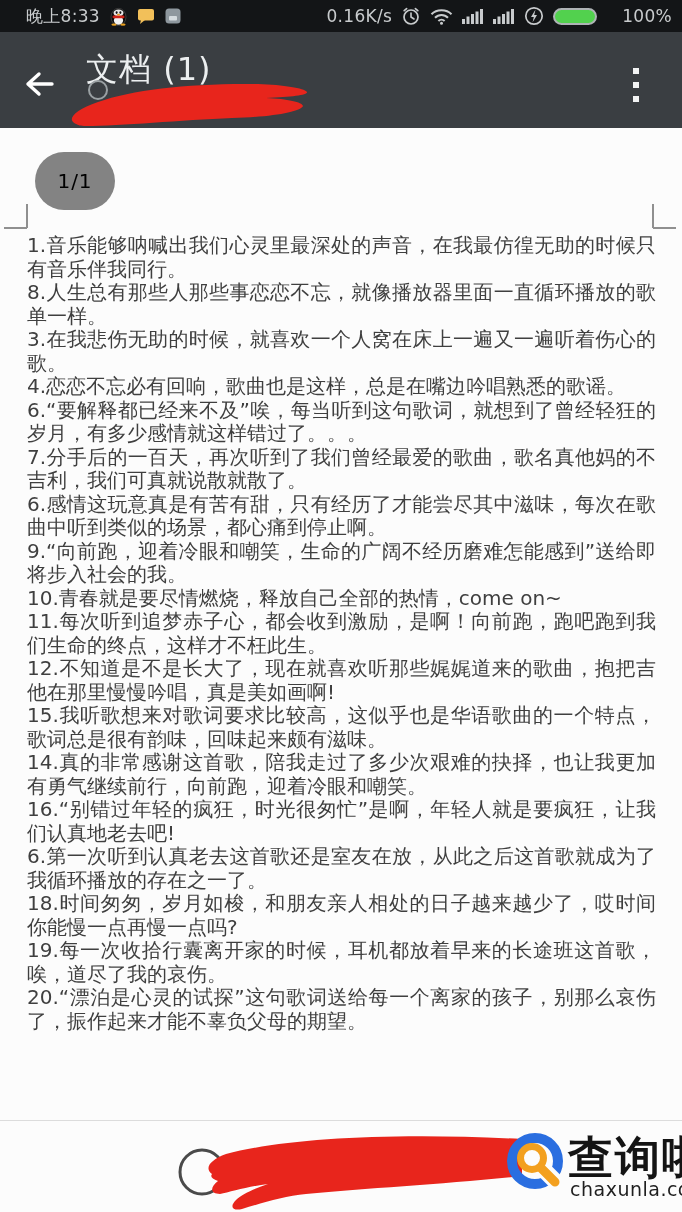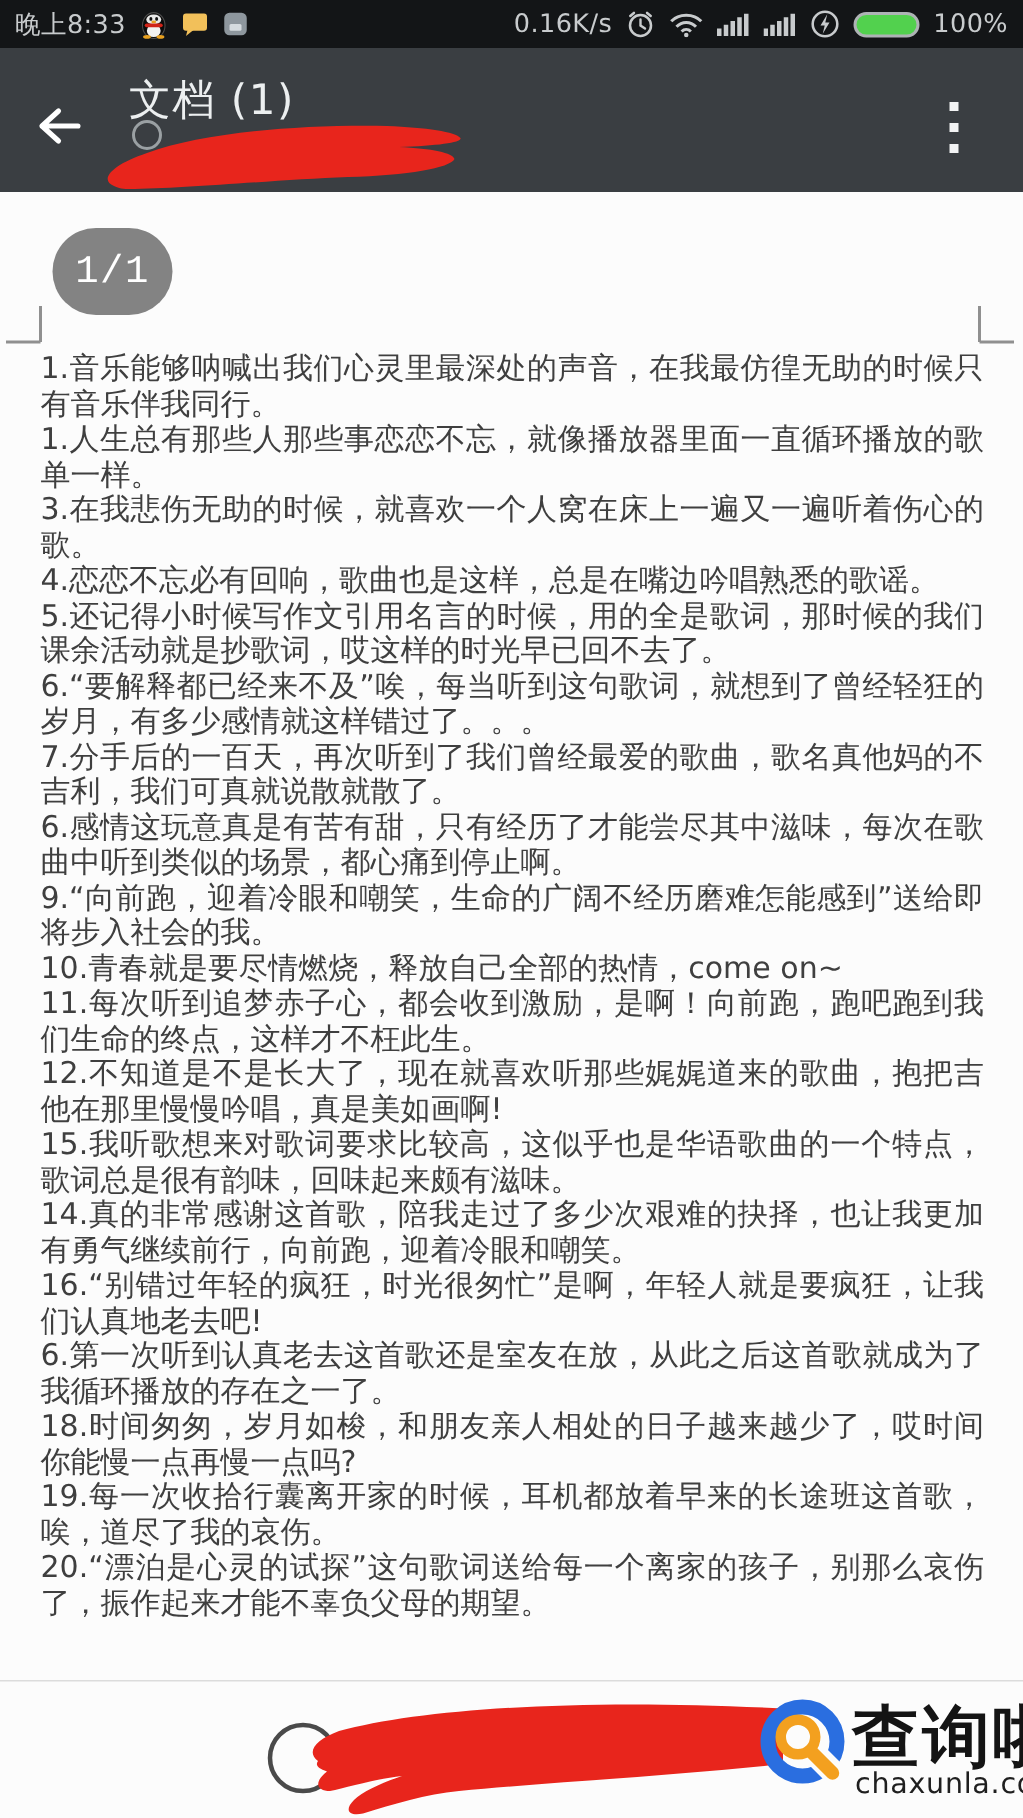--- a/index.html
+++ b/index.html
@@ -11,51 +11,51 @@
   }
 
   
   .status-bar {
     position:absolute; left:0; top:0; width:682px; height:32px;
     background:#131517; display:flex; align-items:center;
     padding:0 10px; color:#c8cbcd; font-size:17px;
   }
   .sb-left { display:flex; align-items:center; gap:10px; }
   .sb-right { margin-left:auto; display:flex; align-items:center; gap:9px; }
-  .sb-text { color:#c8cbcd; letter-spacing:0.3px; }
+  .sb-text { color:#c8cbcd; letter-spacing:0.3px;margin-left:16px; }
   .sb-ico { display:inline-flex; align-items:center; }
   .battery-pill {
     width:44px; height:17px; border:2px solid #aeb3b5; border-radius:9px;
     background:#52d14e; position:relative;
   }
 
   
   .header {
     position:absolute; left:0; top:32px; width:682px; height:96px;
     background:#3a3e42;
   }
   .back-btn { position:absolute; left:18px; top:34px; width:44px; height:36px; cursor:pointer; }
   .header-title {
-    position:absolute; left:86px; top:16px; color:#eceff0; font-size:28px;
+    position:absolute; left:86px; top:16px; color:#eceff0; font-size:32px;
     font-weight:400; letter-spacing:1px; white-space:nowrap;
   }
   .menu-btn { position:absolute; left:620px; top:30px; width:34px; height:50px; cursor:pointer; }
   .menu-sq { position:absolute; left:13px; width:6px; height:6px; background:#f2f3f4; }
   .menu-sq.s1{ top:6px; } .menu-sq.s2{ top:20px; } .menu-sq.s3{ top:34px; }
   .header-scribble { position:absolute; left:60px; top:46px; width:258px; height:52px; }
 
   
   .viewer {
     position:absolute; left:0; top:128px; width:682px; height:1084px;
     background:#fcfcfc;
   }
   .page-indicator {
     position:absolute; left:35px; top:24px; width:80px; height:58px;
-    background:#838383; border-radius:29px; color:#ffffff; font-size:26px;
-    display:flex; align-items:center; justify-content:center; letter-spacing:1px;font-family:Liberation Mono, monospace;
+    background:#838383; border-radius:29px; color:#000000; font-size:20px;
+    display:flex; align-items:center; justify-content:center; letter-spacing:1px;
   }
   .crop { position:absolute; background:#909090; }
   .crop.tl-v { left:26px; top:76px; width:2px; height:24px; }
   .crop.tl-h { left:4px;  top:99px; width:23px; height:2px; }
   .crop.tr-v { left:652px; top:76px; width:2px; height:24px; }
   .crop.tr-h { left:653px; top:99px; width:23px; height:2px; }
 
   .doc-text {
     position:absolute; left:27px; top:106px; width:629px;
     color:#3f3f3f; font-size:20px; line-height:23.5px; text-align:justify;
@@ -179,24 +179,23 @@
   <div class="viewer">
     <div class="page-indicator">1/1</div>
 
     <div class="crop tl-v"></div>
     <div class="crop tl-h"></div>
     <div class="crop tr-v"></div>
     <div class="crop tr-h"></div>
 
     <div class="doc-text">
       <p class="doc-line">1.音乐能够呐喊出我们心灵里最深处的声音，在我最仿徨无助的时候只有音乐伴我同行。</p>
-      <p class="doc-line">1.人生总有那些人那些事恋恋不忘，就像播放器里面一直循环播放的歌单一样。</p>
+      <p class="doc-line">8.人生总有那些人那些事恋恋不忘，就像播放器里面一直循环播放的歌单一样。</p>
       <p class="doc-line">3.在我悲伤无助的时候，就喜欢一个人窝在床上一遍又一遍听着伤心的歌。</p>
       <p class="doc-line">4.恋恋不忘必有回响，歌曲也是这样，总是在嘴边吟唱熟悉的歌谣。</p>
-      <p class="doc-line">5.还记得小时候写作文引用名言的时候，用的全是歌词，那时候的我们课余活动就是抄歌词，哎这样的时光早已回不去了。</p>
       <p class="doc-line">6.“要解释都已经来不及”唉，每当听到这句歌词，就想到了曾经轻狂的岁月，有多少感情就这样错过了。。。</p>
       <p class="doc-line">7.分手后的一百天，再次听到了我们曾经最爱的歌曲，歌名真他妈的不吉利，我们可真就说散就散了。</p>
       <p class="doc-line">6.感情这玩意真是有苦有甜，只有经历了才能尝尽其中滋味，每次在歌曲中听到类似的场景，都心痛到停止啊。</p>
       <p class="doc-line">9.“向前跑，迎着冷眼和嘲笑，生命的广阔不经历磨难怎能感到”送给即将步入社会的我。</p>
       <p class="doc-line">10.青春就是要尽情燃烧，释放自己全部的热情，come on~</p>
       <p class="doc-line">11.每次听到追梦赤子心，都会收到激励，是啊！向前跑，跑吧跑到我们生命的终点，这样才不枉此生。</p>
       <p class="doc-line">12.不知道是不是长大了，现在就喜欢听那些娓娓道来的歌曲，抱把吉他在那里慢慢吟唱，真是美如画啊!</p>
       <p class="doc-line">15.我听歌想来对歌词要求比较高，这似乎也是华语歌曲的一个特点，歌词总是很有韵味，回味起来颇有滋味。</p>
       <p class="doc-line">14.真的非常感谢这首歌，陪我走过了多少次艰难的抉择，也让我更加有勇气继续前行，向前跑，迎着冷眼和嘲笑。</p>
       <p class="doc-line">16.“别错过年轻的疯狂，时光很匆忙”是啊，年轻人就是要疯狂，让我们认真地老去吧!</p>

